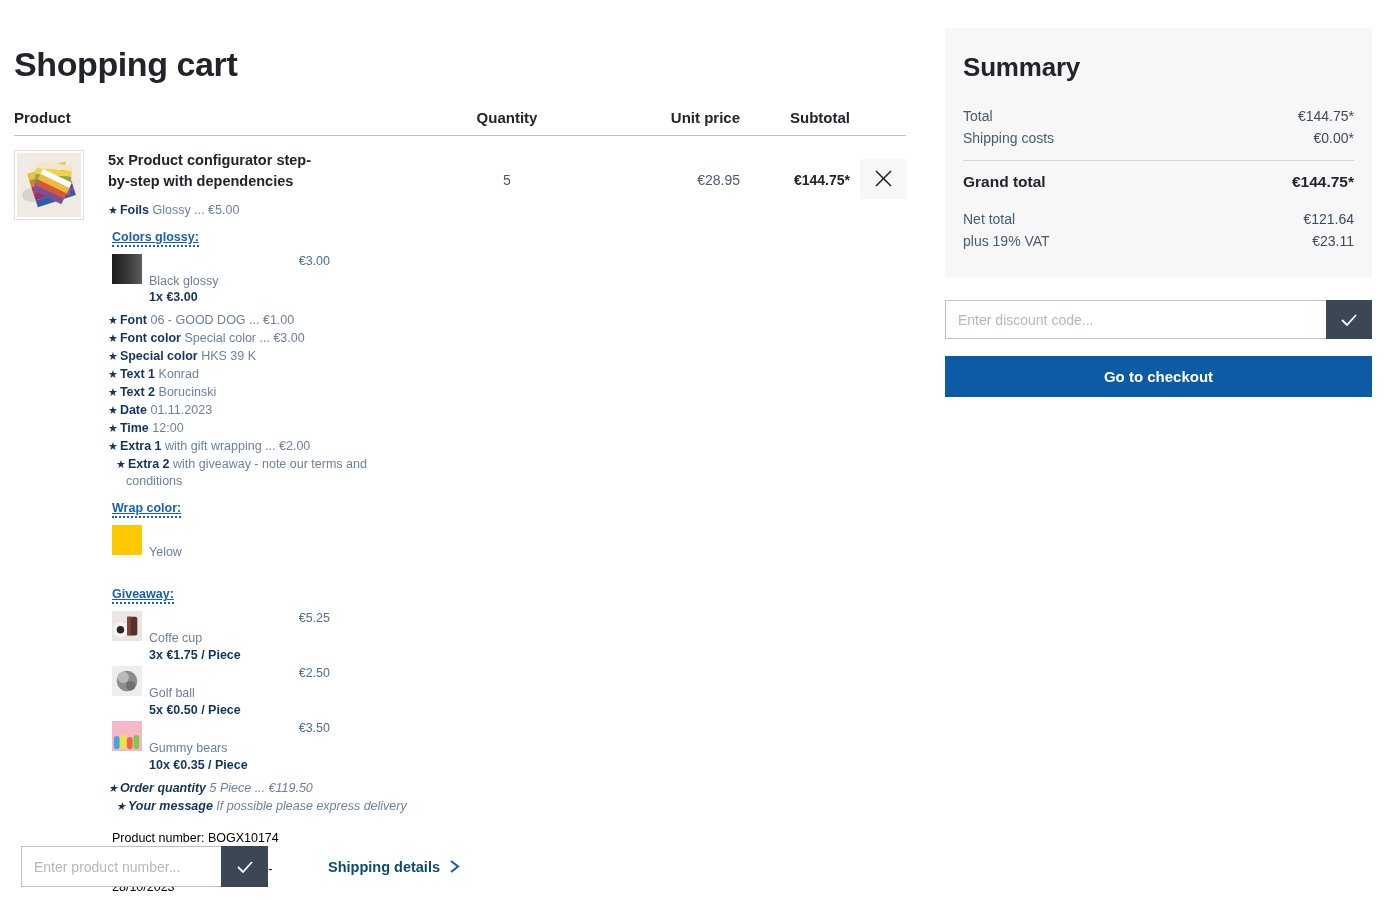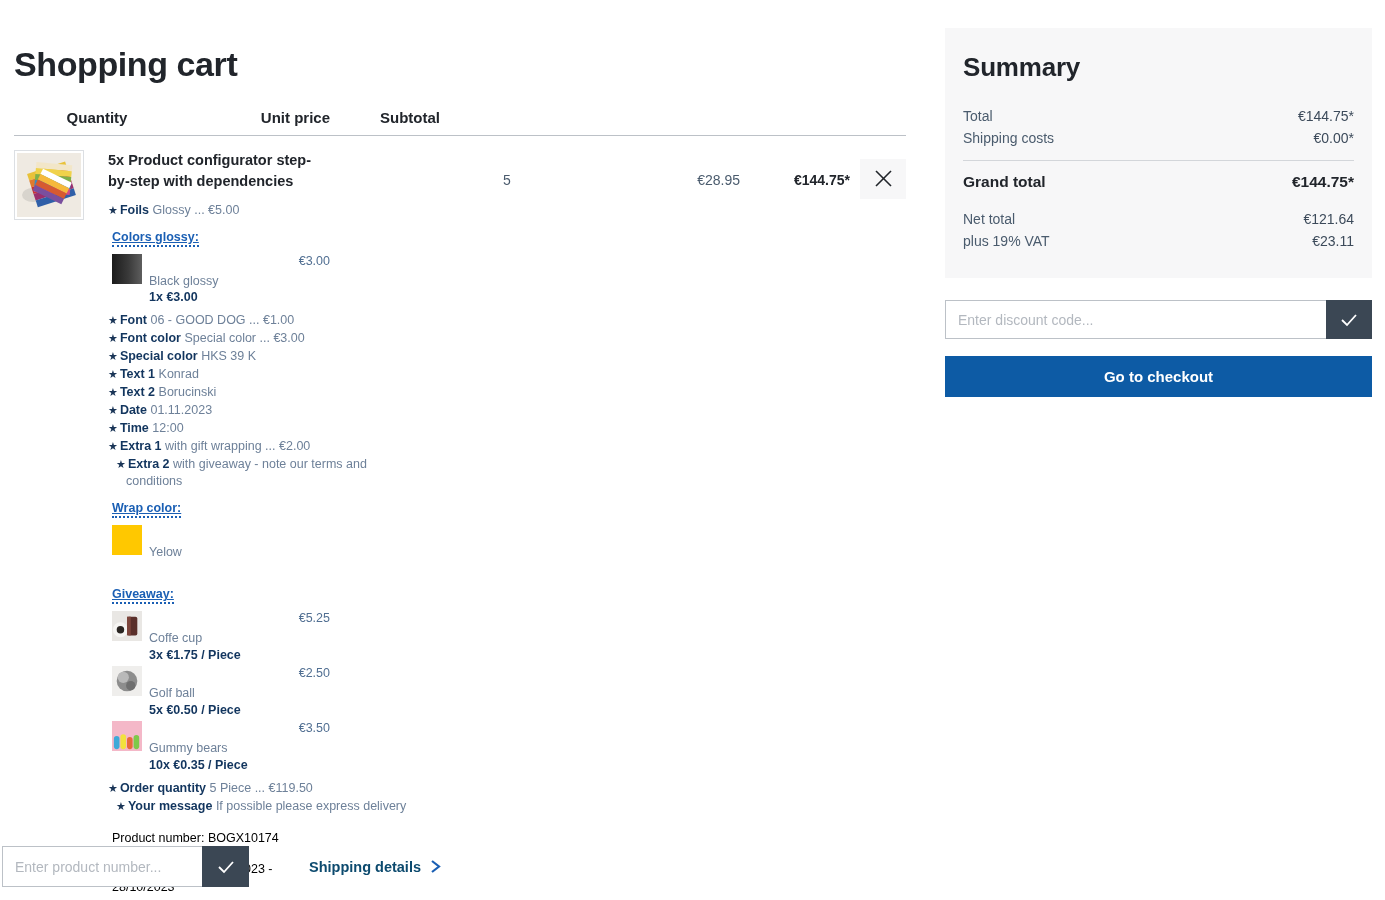--- a/index.html
+++ b/index.html
@@ -148,21 +148,21 @@
     line-height: 1.45;
     margin: 4px 0 0 4px;
     max-width: 200px;
   }
   .meta-line.first { margin-top: 14px; }
   .meta-line.second { margin-top: 13px; }
 
   
   .bottom-bar {
     position: absolute;
-    left: 2px; top: 846px;
+    left: 21px; top: 846px;
     display: flex;
     align-items: center;
     gap: 60px;
   }
   .pn-group { display: flex; align-items: stretch; }
   .pn-input {
     width: 200px; height: 41px;
     border: 1px solid #bcc1c7;
     border-right: none;
     padding: 0 12px;
@@ -257,20 +257,21 @@
 
 <div class="page">
 
   <div class="cart-col">
 
     <h1 class="page-title">Shopping cart</h1>
 
     <div class="cart-table">
 
       <div class="thead">
+        <div class="th col-product">Product</div>
         <div class="th col-qty">Quantity</div>
         <div class="th col-unit">Unit price</div>
         <div class="th col-sub">Subtotal</div>
         <div class="th col-remove"></div>
       </div>
 
       <div class="cart-row">
 
         <div class="cell-product">
 
@@ -433,21 +434,21 @@
               <div class="sw-text">
                 <div class="sw-top">
                   <span class="sw-name">Gummy bears</span>
                   <span class="sw-price">€3.50</span>
                 </div>
                 <div class="sw-qty">10x €0.35 / Piece</div>
               </div>
             </div>
 
             
-            <div style="margin-top:7px;">
+            <div style="margin-top:7px;font-style:italic;">
               <div class="opt-line">
                 <span class="opt-star">★</span><span class="opt-label">Order quantity</span>
                 <span class="opt-val">5 Piece ... €119.50</span>
               </div>
               <div class="opt-line wrap">
                 <span class="opt-star">★</span><span class="opt-label">Your message</span>
                 <span class="opt-val">If possible please express delivery</span>
               </div>
             </div>
 

